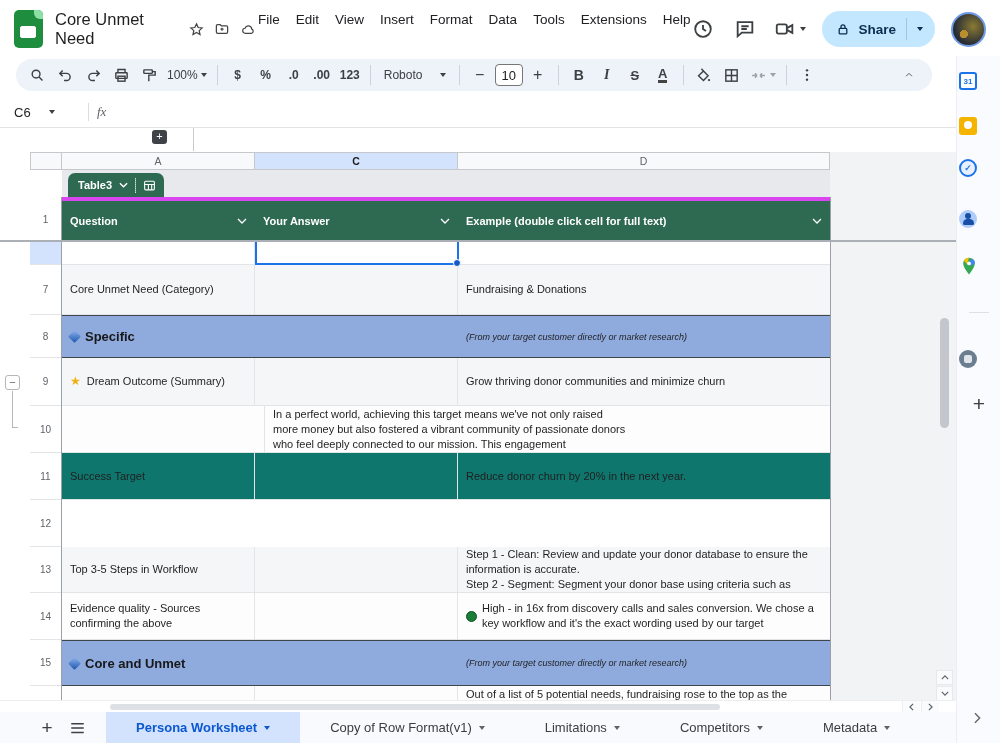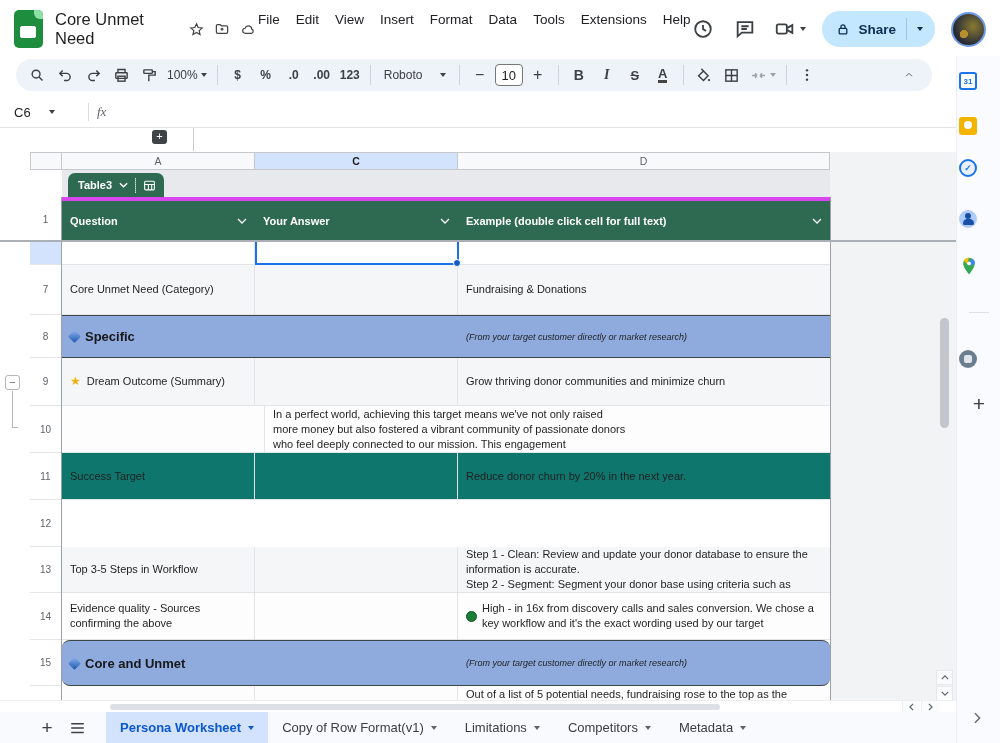--- a/index.html
+++ b/index.html
@@ -90,21 +90,21 @@
 
   
   .hscroll { position:absolute; left:0; top:700px; width:956px; height:12px; background:#fff; border-top:1px solid #eceef0; }
   .hthumb { position:absolute; left:110px; top:3px; width:610px; height:6px; background:#dde0e4; border-radius:3px; }
   .harrow { position:absolute; top:0; width:18px; height:12px; display:flex; align-items:center; justify-content:center; border-left:1px solid #eceef0; background:#fafbfc; }
 
   
   .tabbar { position:absolute; left:0; top:712px; width:956px; height:31px; background:#f8fafd; display:flex; align-items:center; }
   .tab-add { width:30px; margin-left:32px; font-size:19px; color:#3c4043; text-align:center; }
   .tab-all { width:30px; display:flex; align-items:center; justify-content:center; }
-  .sheet-tab { height:31px; display:flex; align-items:center; gap:7px; padding:0 14px; font-size:13px; color:#3b3d40; }
+  .sheet-tab { height:31px; display:flex; align-items:center; gap:7px; padding:0 30px; font-size:13px; color:#3b3d40; }
   .sheet-tab .tri { border-top-color:#5f6368; }
   .sheet-tab.active { background:var(--active-tab-bg,#d3e3fd); color:var(--active-tab-text,#0b57d0); font-weight:bold; }
   .sheet-tab.active .tri { border-top-color:var(--active-tab-text,#0b57d0); }
 
   
   .rail { position:absolute; left:956px; top:56px; width:44px; height:687px; background:#f9fbfe; border-left:1px solid #eceef1; }
   .rail-ic { position:absolute; left:0; width:20px; height:20px; display:flex; align-items:center; justify-content:flex-end; }
   .cal-ic { width:18px; height:18px; background:#fff; border:2px solid #1a73e8; border-radius:3px; color:#1a73e8; font-size:8px; font-weight:bold; display:flex; align-items:center; justify-content:center; }
   .keep-ic { width:18px; height:18px; background:#f5b400; border-radius:3px; position:relative; }
   .keep-ic:before { content:""; position:absolute; left:5px; top:4px; width:8px; height:8px; border-radius:50%; background:#fff; }
@@ -424,21 +424,21 @@
       <div class="cell a">
           <span>Evidence quality - Sources confirming the above</span>
         </div>
       <div class="cell c"></div>
       <div class="cell d" style="align-items:center;">
           <span class="gdot"></span>
           <span>High -  in 16x from discovery calls and sales conversion. We chose a key workflow and it's the exact wording used by our target</span>
         </div>
     </div>
 
-    <div class="row banner" style="top:512px;height:46px;border-radius:8px;">
+    <div class="row banner" style="top:512px;height:46px;">
       <span class="banner-label">
           <span class="diamond"></span>
           <span>Core and Unmet</span>
         </span>
       <i class="banner-note">(From your target customer directly or market research)</i>
     </div>
 
     <div class="row" style="top:558px;height:40px;background:#fdfdfe;">
       <div class="cell a"></div>
       <div class="cell c"></div>

